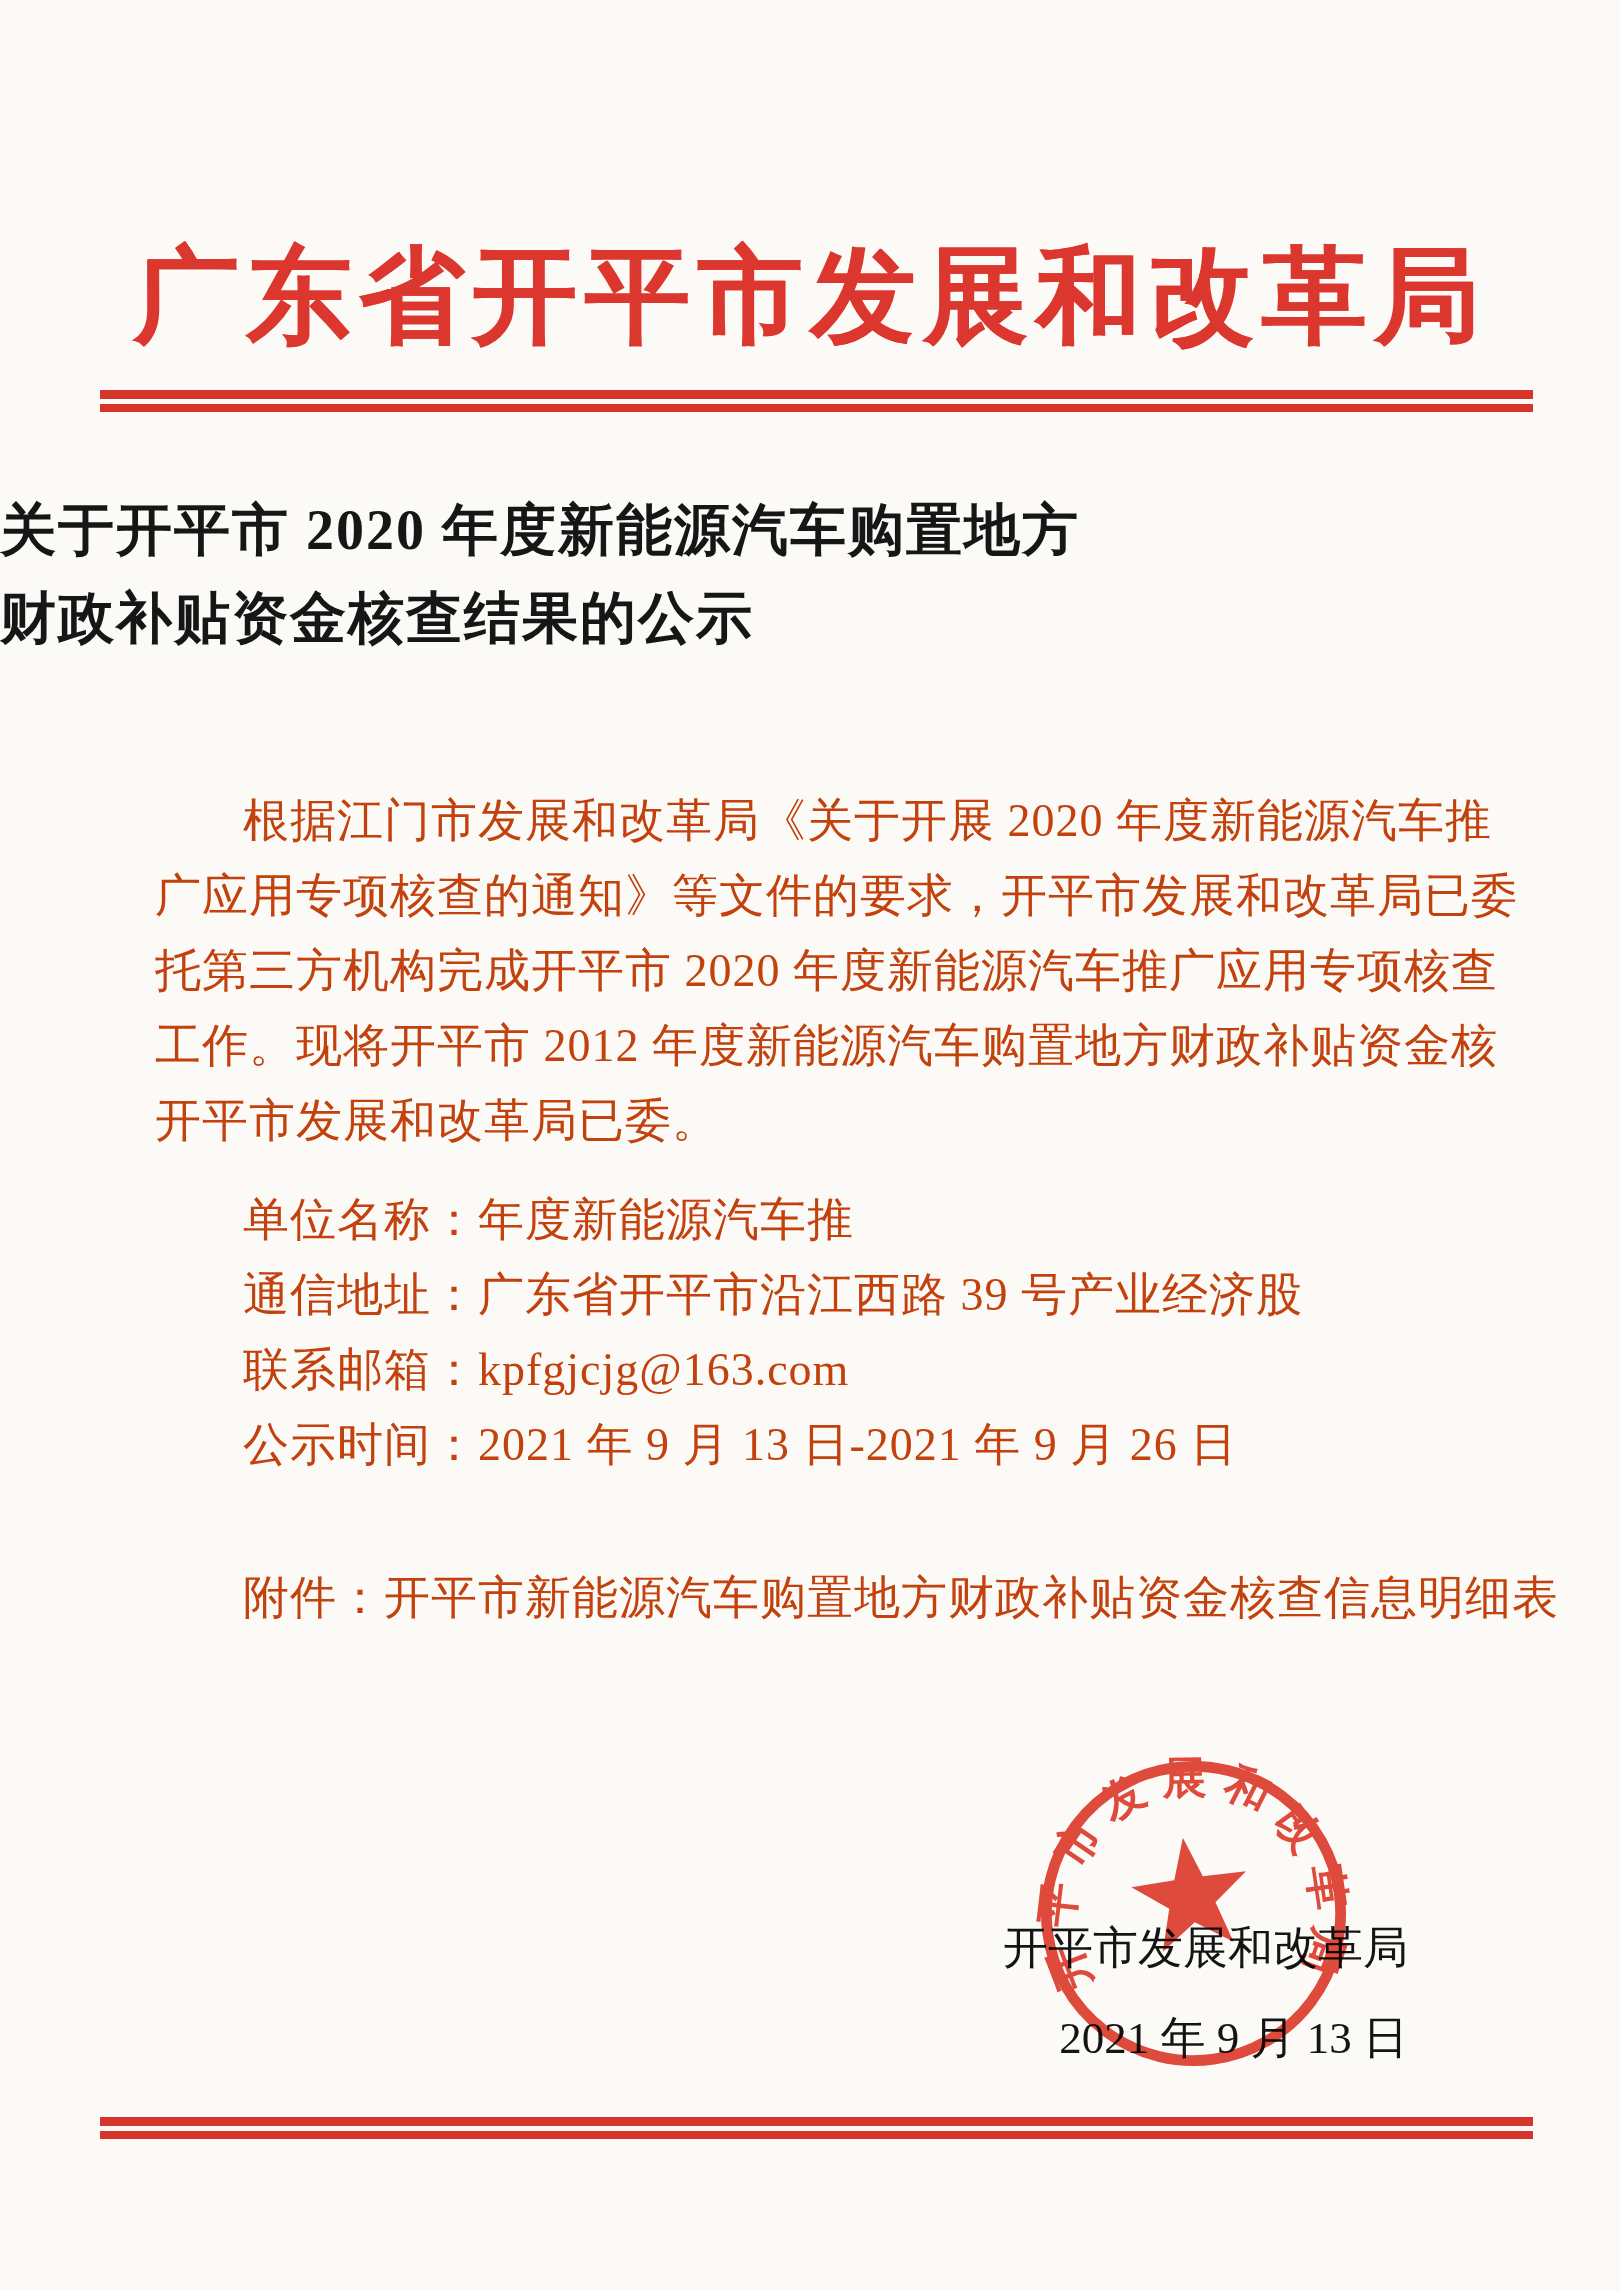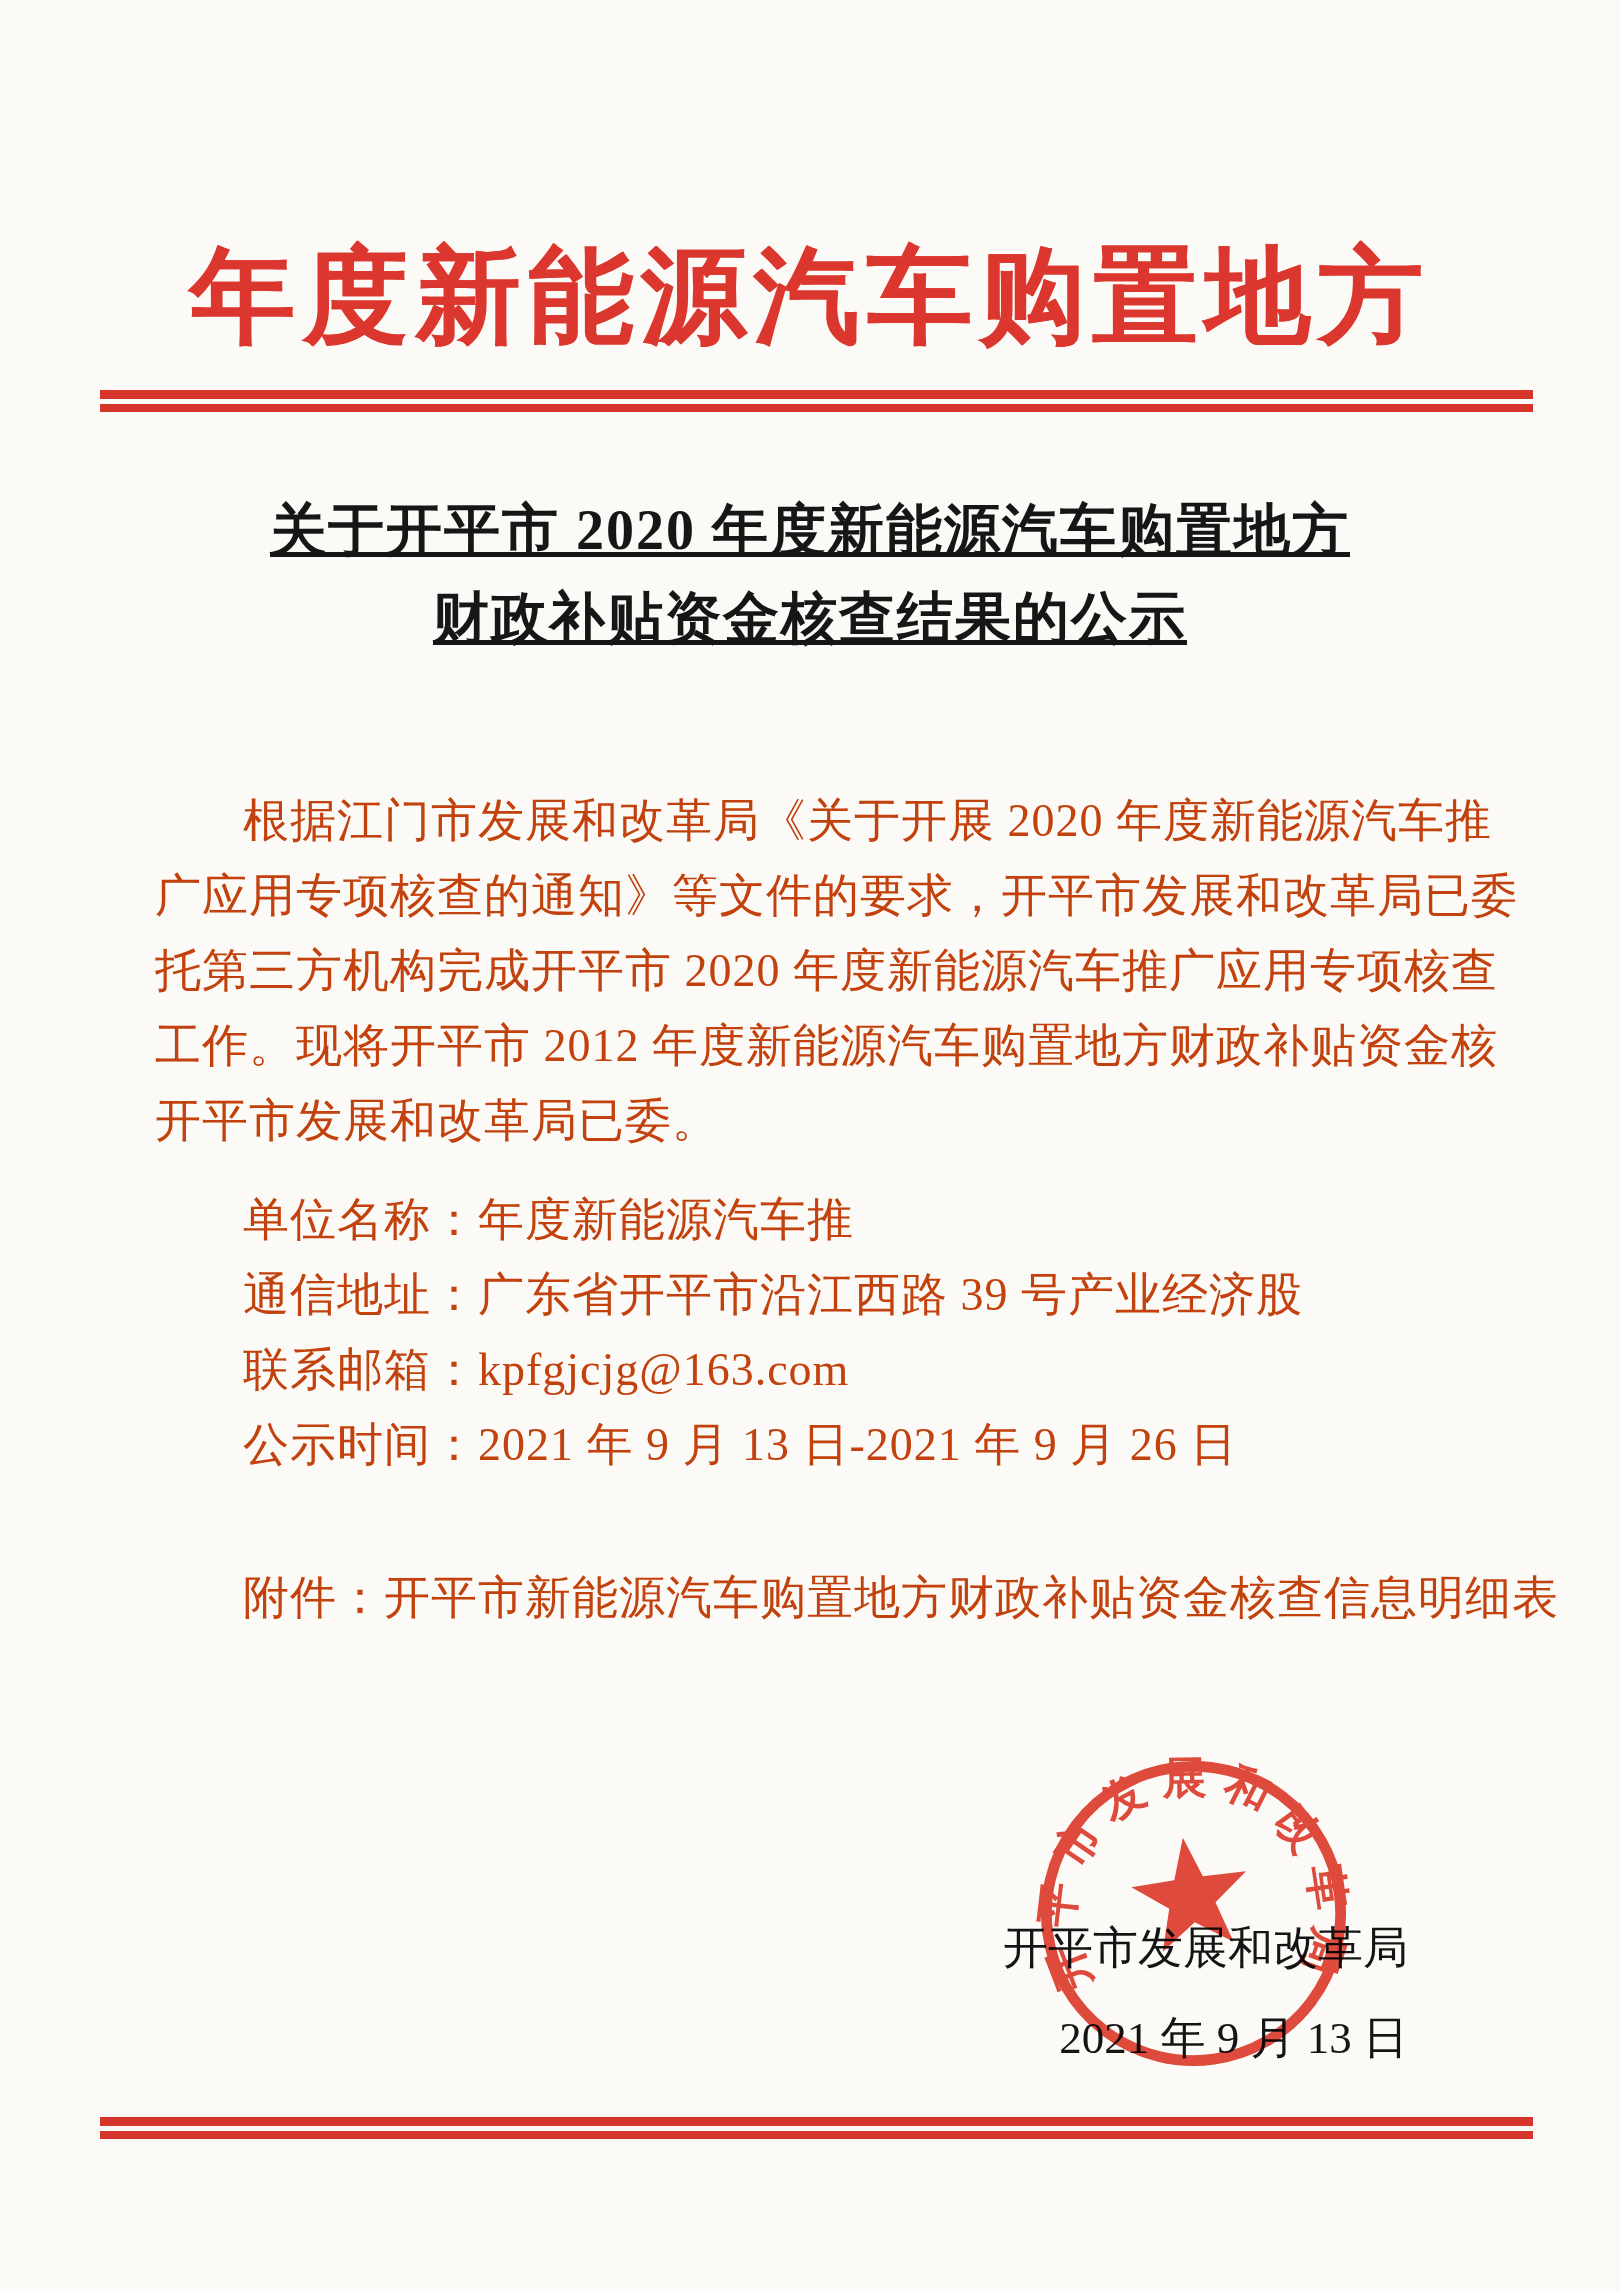--- a/index.html
+++ b/index.html
@@ -23,21 +23,21 @@
   }
   
   .rule { position:absolute; left:100px; width:1433px; }
   .rule .bar { height:8.8px; background:#d5352b; }
   .rule .bar + .bar { margin-top:4.9px; }
   .rule.top { top:390px; }
   .rule.bottom { top:2117px; }
   
   .doc-title {
     position:absolute; top:486px; left:0; width:100%;
-    text-align:center; font-weight:700; color:#161616;text-decoration:underline;
+    text-align:left; font-weight:700; color:#161616;
   }
   .doc-title .t-line { font-size:56px; line-height:88px; letter-spacing:2px; white-space:nowrap; }
   
   .content {
     position:absolute; left:155px; top:783px; width:1315px;
     font-size:46px; line-height:75px; color:#c2410c;
   }
   .content .p-line { white-space:nowrap; letter-spacing:1px; }
   .indent { text-indent:88px; }
   .details { margin-top:23.5px; }
@@ -55,21 +55,21 @@
     mix-blend-mode:multiply;
     opacity:0.92;
   }
   .seal svg { display:block; }
 </style>
 </head>
 <body>
 
 <div class="page">
 
-  <div class="letterhead">年度新能源汽车购置地方</div>
+  <div class="letterhead">广东省开平市发展和改革局</div>
 
   <div class="rule top">
     <div class="bar"></div>
     <div class="bar"></div>
   </div>
 
   <div class="doc-title">
     <div class="t-line">关于开平市 2020 年度新能源汽车购置地方</div>
     <div class="t-line">财政补贴资金核查结果的公示</div>
   </div>

